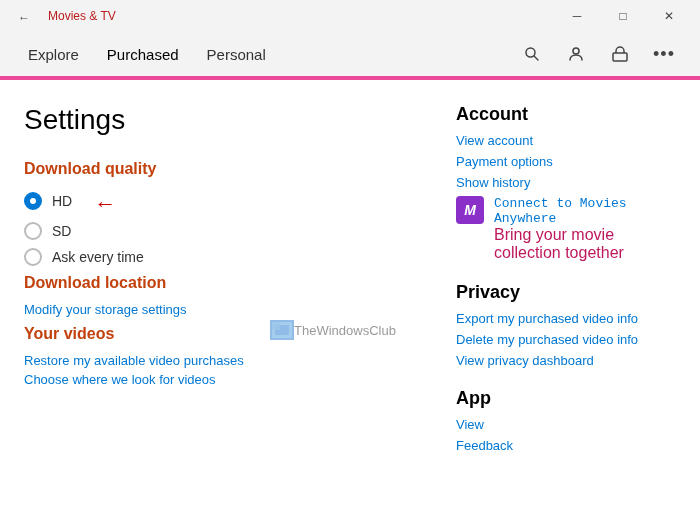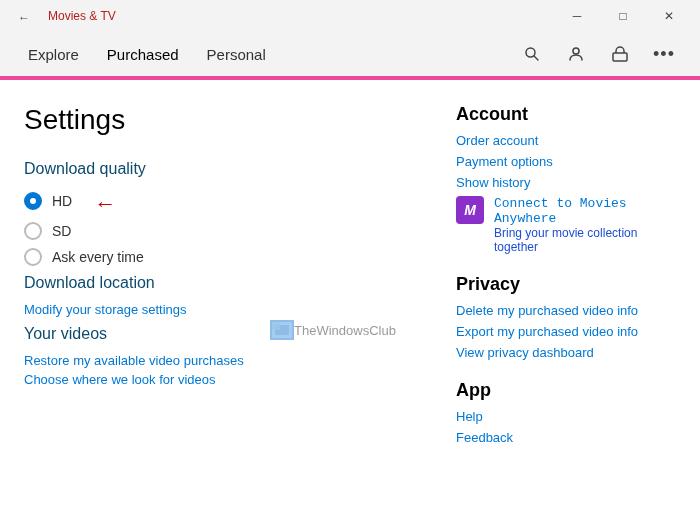--- a/index.html
+++ b/index.html
@@ -115,22 +115,22 @@
 
     .page-title {
       font-size: 28px;
       font-weight: 300;
       color: #000;
       margin-bottom: 20px;
     }
 
     .section-title {
       font-size: 16px;
-      font-weight: 400;
-      color: #0c4a6e;
+      font-weight: 700;
+      color: #c2410c;
       margin-bottom: 10px;
       margin-top: 18px;
     }
     .section-title:first-of-type {
       margin-top: 0;
     }
 
     
     .radio-group {
       display: flex;
@@ -273,22 +273,22 @@
       display: flex;
       flex-direction: column;
     }
     .ma-title {
       font-size: 13px;
       color: #0078d4;
       cursor: pointer;
       font-family: Liberation Mono, monospace;
     }
     .ma-subtitle {
-      font-size: 12px;
-      color: #1d4ed8;
+      font-size: 16px;
+      color: #be185d;
     }
 
     .main-wrapper {
       position: relative;
       display: flex;
       flex: 1;
     }
   </style>
 </head>
 <body>
@@ -381,43 +381,43 @@
         <div class="section-title">Your videos</div>
         <a class="settings-link">Restore my available video purchases</a>
         <a class="settings-link">Choose where we look for videos</a>
       </div>
     </div>
 
     <div class="right-col">
 
       <div>
         <div class="right-section-title">Account</div>
-        <a class="right-link">Order account</a>
+        <a class="right-link">View account</a>
         <a class="right-link">Payment options</a>
         <a class="right-link">Show history</a>
 
         <div class="movies-anywhere">
           <div class="ma-icon">M</div>
           <div class="ma-text">
             <span class="ma-title">Connect to Movies Anywhere</span>
             <span class="ma-subtitle">Bring your movie collection together</span>
           </div>
         </div>
       </div>
 
       <div>
         <div class="right-section-title not-first">Privacy</div>
+        <a class="right-link">Export my purchased video info</a>
         <a class="right-link">Delete my purchased video info</a>
-        <a class="right-link">Export my purchased video info</a>
         <a class="right-link">View privacy dashboard</a>
       </div>
 
       <div>
         <div class="right-section-title not-first">App</div>
-        <a class="right-link">Help</a>
+        <a class="right-link">View</a>
         <a class="right-link">Feedback</a>
       </div>
     </div>
 
   </div>
 
   <div class="watermark">
     <div class="watermark-icon">
       <svg width="20" height="16" viewBox="0 0 20 16">
         <rect width="20" height="16" fill="#6aade4" rx="1"></rect>

